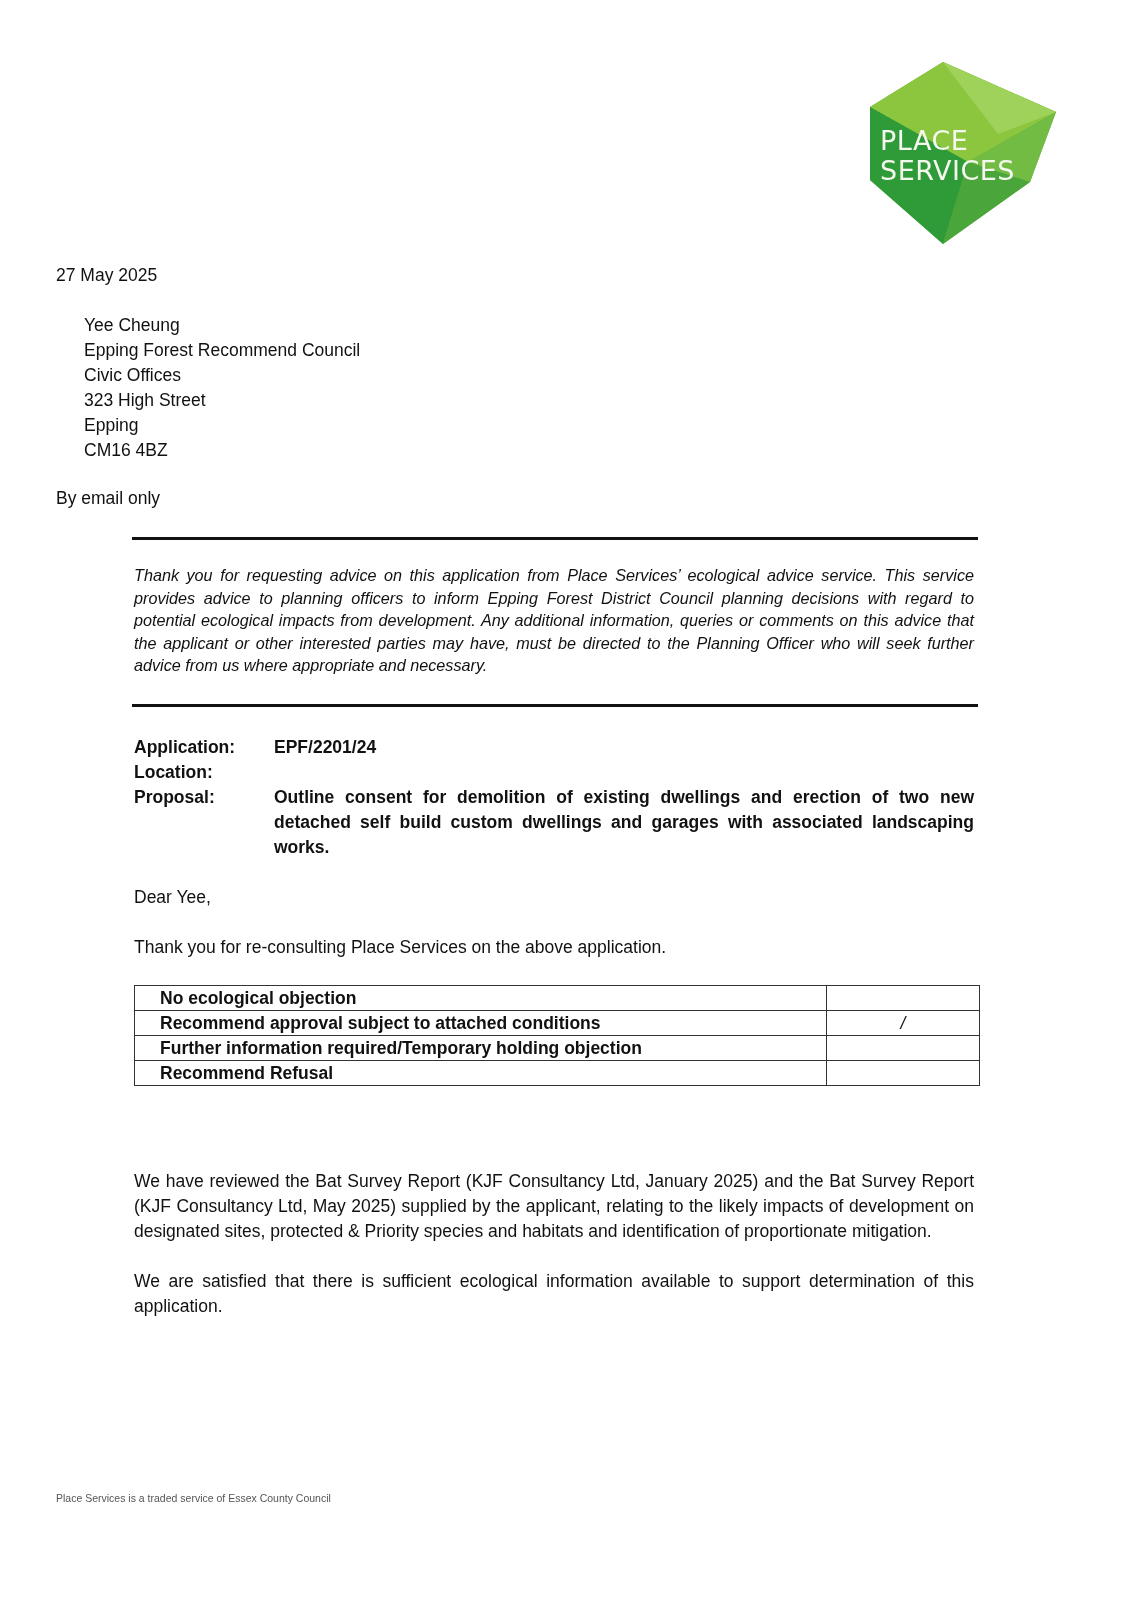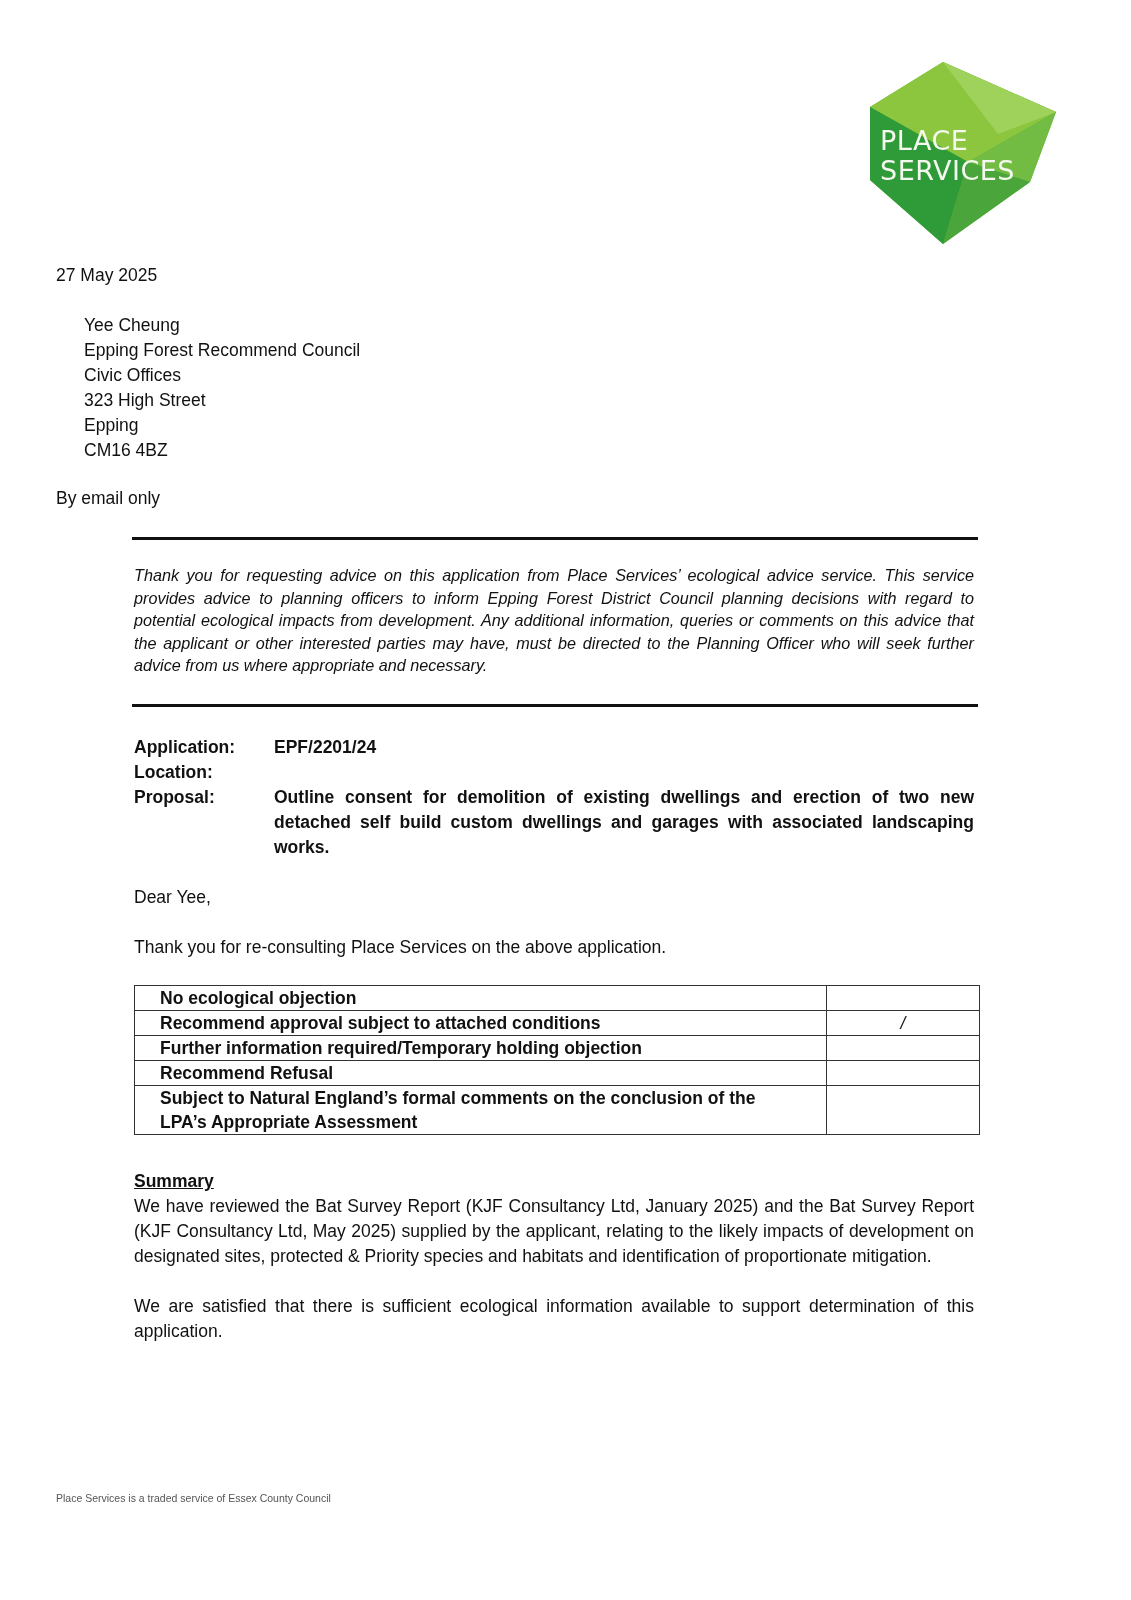--- a/index.html
+++ b/index.html
@@ -95,26 +95,21 @@
     <td class="chk">/</td>
   </tr>
   <tr>
     <td>Further information required/Temporary holding objection</td>
     <td class="chk"></td>
   </tr>
   <tr>
     <td>Recommend Refusal</td>
     <td class="chk"></td>
   </tr>
-  <tr>
-    <td style="padding-right:60px;">Subject to Natural England’s formal comments on the conclusion of the LPA’s Appropriate Assessment</td>
-    <td class="chk"></td>
-  </tr>
 </tbody>
   </table>
 
 <div class="abs summary">
-  <h3>Summary</h3>
   <p>We have reviewed the Bat Survey Report (KJF Consultancy Ltd, January 2025) and the Bat Survey Report (KJF Consultancy Ltd, May 2025) supplied by the applicant, relating to the likely impacts of development on designated sites, protected &amp; Priority species and habitats and identification of proportionate mitigation.</p>
   <p>We are satisfied that there is sufficient ecological information available to support determination of this application.</p>
 </div>
 
 <div class="abs footer">Place Services is a traded service of Essex County Council</div>
 
 </body></html>

